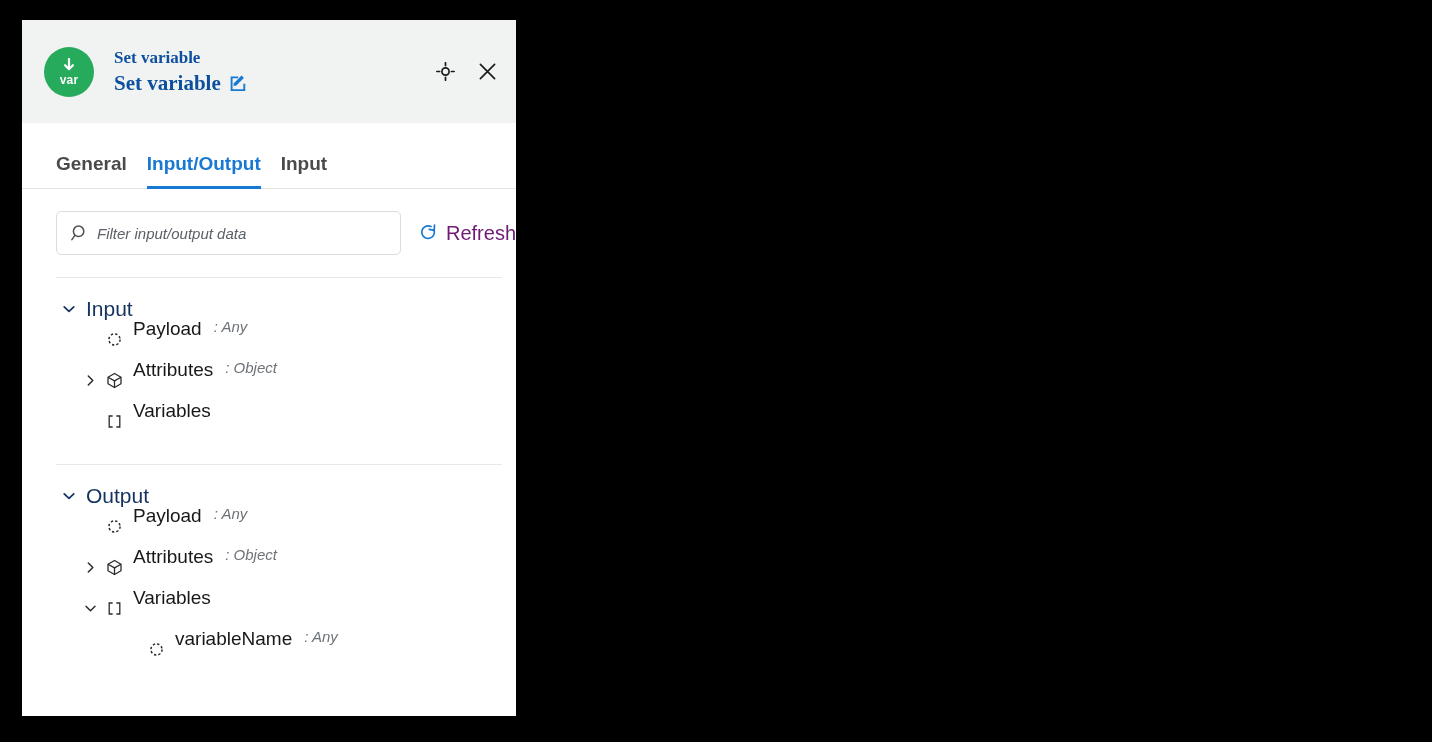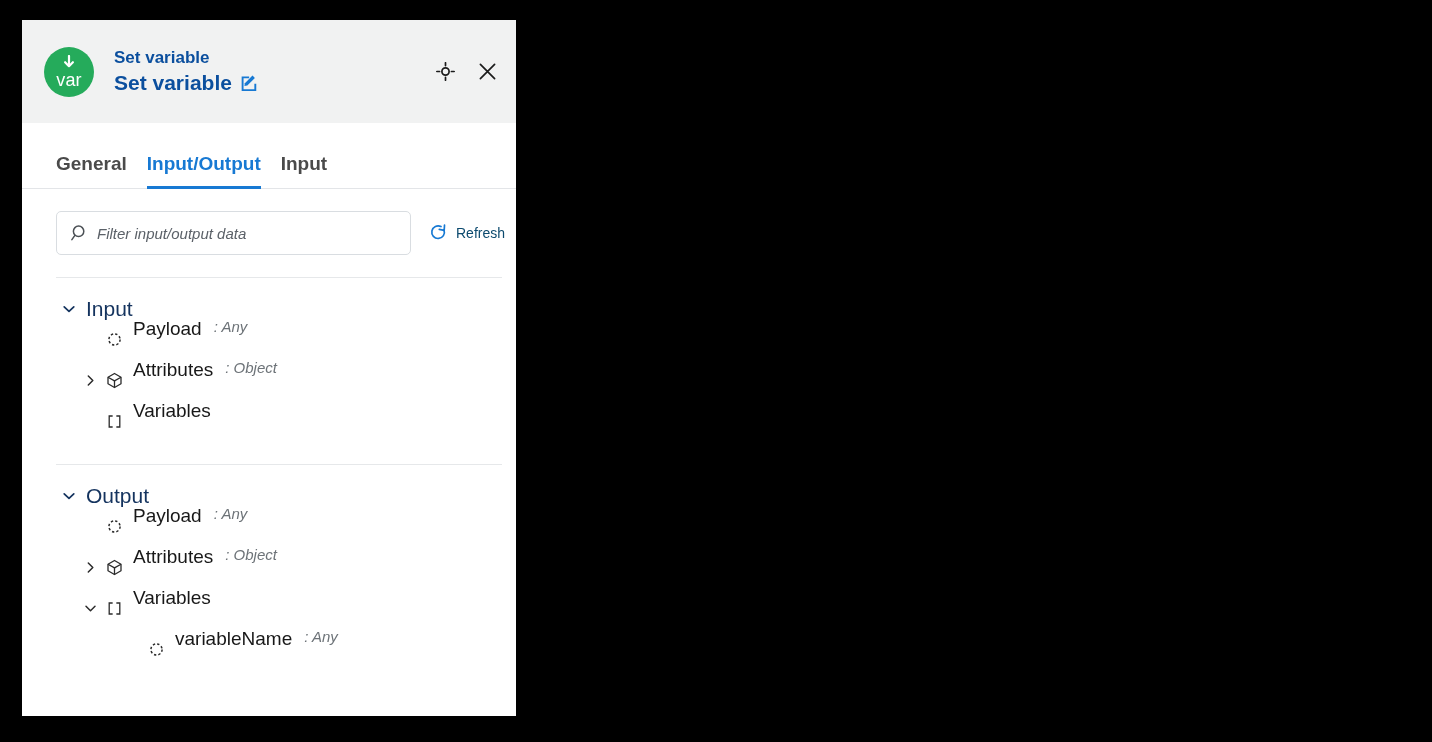--- a/index.html
+++ b/index.html
@@ -45,28 +45,29 @@
     justify-content: center;
     color: #ffffff;
     margin-right: 20px;
   }
   .node-badge .arrow-glyph {
     display: block;
     line-height: 1;
     margin-bottom: 1px;
   }
   .node-badge .badge-text {
-    font-size: 18px;
-    font-weight: 400;
+    font-size: 12px;
+    font-weight: 700;
     line-height: 1;
     letter-spacing: .2px;
   }
   .header-titles {
     flex: 1 1 auto;
     min-width: 0;
+    font-family: Liberation Serif, serif;
   }
   .header-type {
     font-size: 17px;
     font-weight: 700;
     color: #0b4f9e;
     line-height: 1.25;
     white-space: nowrap;
   }
   .header-name-row {
     display: flex;
@@ -153,22 +154,22 @@
     color: #4d7c0f;
     width: 100%;
     padding: 0;
   }
   .filter-input::placeholder { color: #5b6168; font-style: italic; opacity: 1; }
   .refresh-btn {
     display: flex;
     align-items: center;
     gap: 8px;
     margin-left: 18px;
-    color: #0c4a6e;
-    font-size: 14px;
+    color: #701a75;
+    font-size: 20px;
     font-weight: 400;
     cursor: pointer;
     white-space: nowrap;
     background: none;
     border: none;
     font-family: "Liberation Sans", sans-serif;
     padding: 0;
   }
 
   

